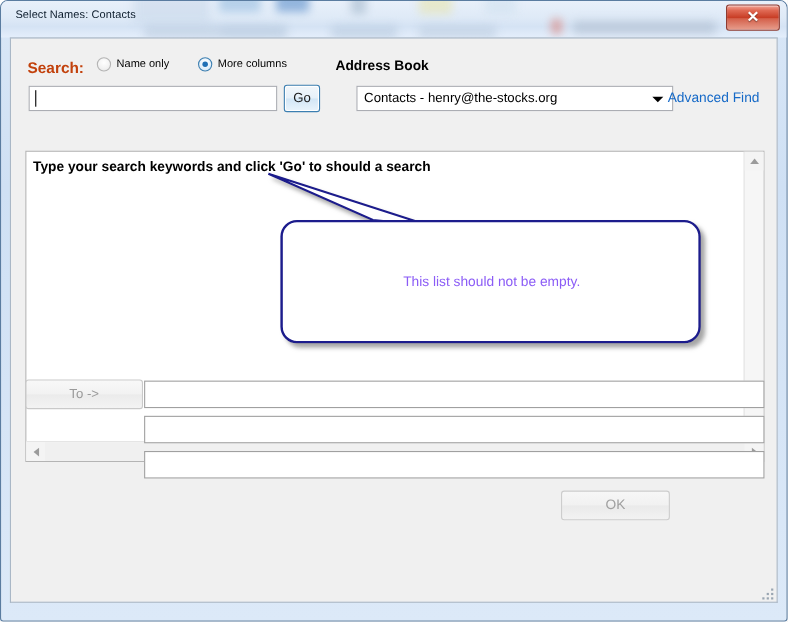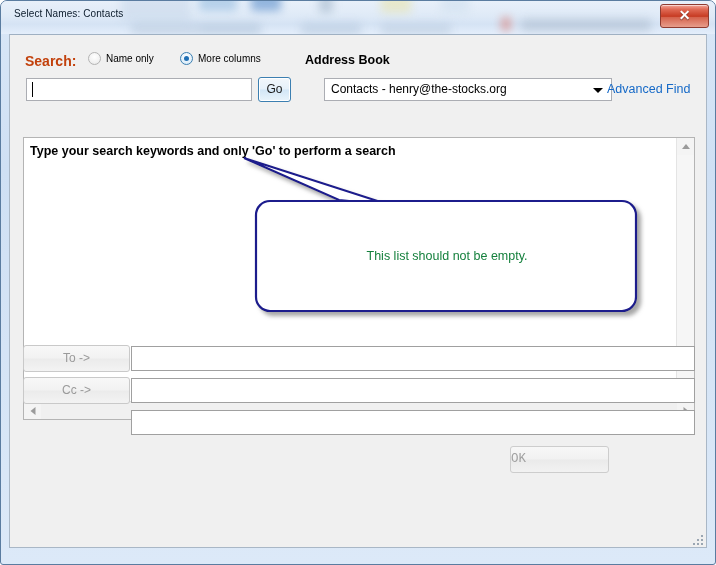--- a/index.html
+++ b/index.html
@@ -368,23 +368,22 @@
 
   
   .btn-ok, .btn-cancel {
     position: absolute;
     top: 411px;
     width: 99px;
     height: 27px;
     box-sizing: border-box;
     border-radius: 3px;
     font-size: 12.5px;
-    text-align: left;
+    text-align: center;
     line-height: 25px;
-    font-family: Liberation Mono, monospace;
   }
   .btn-ok {
     left: 500px;
     border: 1px solid #cdcdcd;
     background: linear-gradient(to bottom, #f7f7f7 0%, #f1f1f1 48%, #eaeaea 52%, #f2f2f2 100%);
     color: #a0a0a0;
   }
   .btn-cancel {
     left: 600px;
     border: 1px solid #9d9d9d;
@@ -417,21 +416,21 @@
   .callout-text {
     position: absolute;
     left: 258px;
     top: 200px;
     width: 378px;
     height: 112px;
     display: flex;
     align-items: center;
     justify-content: center;
     font-size: 12.5px;
-    color: #15803d;
+    color: #8b5cf6;
   }
 </style>
 </head>
 <body>
 
 <div class="window">
   <div class="frame-outer"></div>
 
   <div class="titlebar">
     <div class="glass-blur">
@@ -477,21 +476,21 @@
     <div class="go-button">Go</div>
 
     <div class="ab-select">
       <div class="ab-select-text">Contacts - henry@the-stocks.org</div>
       <div class="ab-arrow"></div>
     </div>
 
     <div class="advanced-find">Advanced Find</div>
 
     <div class="list-panel">
-      <div class="list-hint">Type your search keywords and only 'Go' to perform a search</div>
+      <div class="list-hint">Type your search keywords and click 'Go' to should a search</div>
 
       <div class="vscroll">
         <div class="sb-arrow up">
             <span class="tri up"></span>
           </div>
         <div class="sb-arrow down">
             <span class="tri down"></span>
           </div>
       </div>
 
@@ -502,21 +501,20 @@
         <div class="hsb-track"></div>
         <div class="hsb-arrow right">
             <span class="tri right"></span>
           </div>
       </div>
     </div>
 
     <div class="recip-button row-to">To -&gt;</div>
     <div class="recip-field fld-to"></div>
 
-    <div class="recip-button row-cc">Cc -&gt;</div>
     <div class="recip-field fld-cc"></div>
 
     <div class="recip-field fld-bcc"></div>
 
     <div class="btn-ok">OK</div>
 
     <div class="grip">
       <i style="right:0px;bottom:0px;"></i>
       <i style="right:4px;bottom:0px;"></i>
       <i style="right:8px;bottom:0px;"></i>

